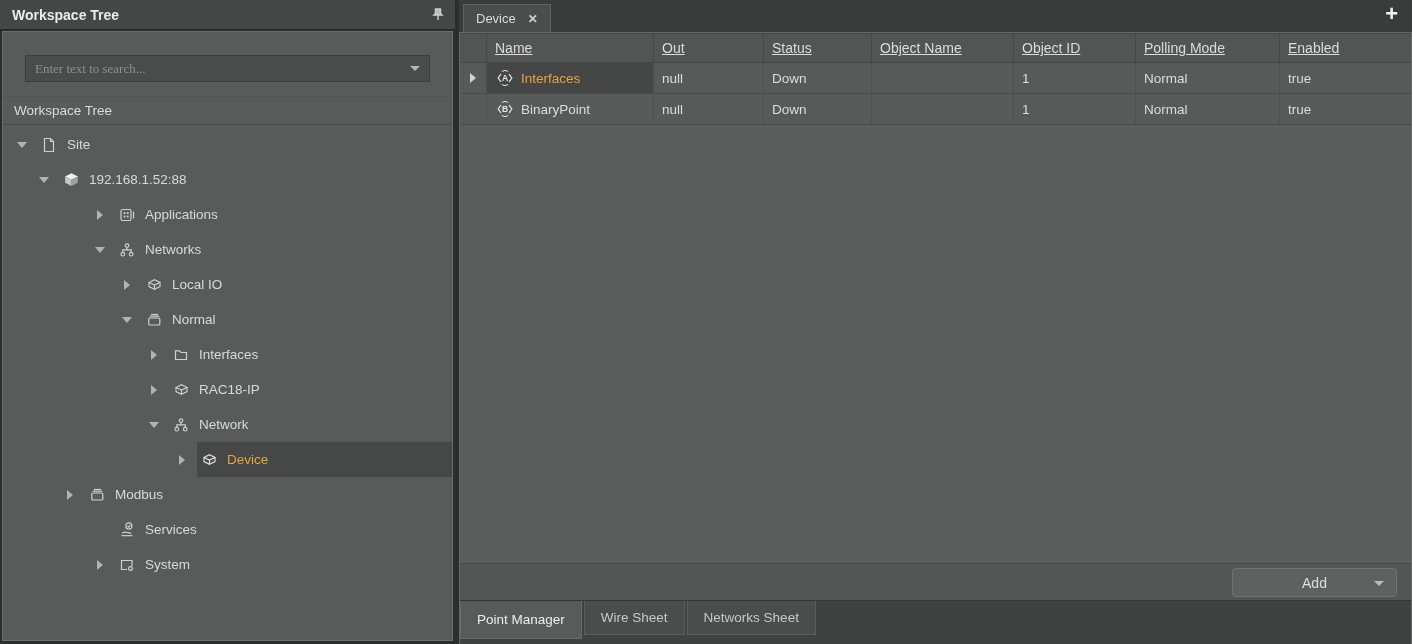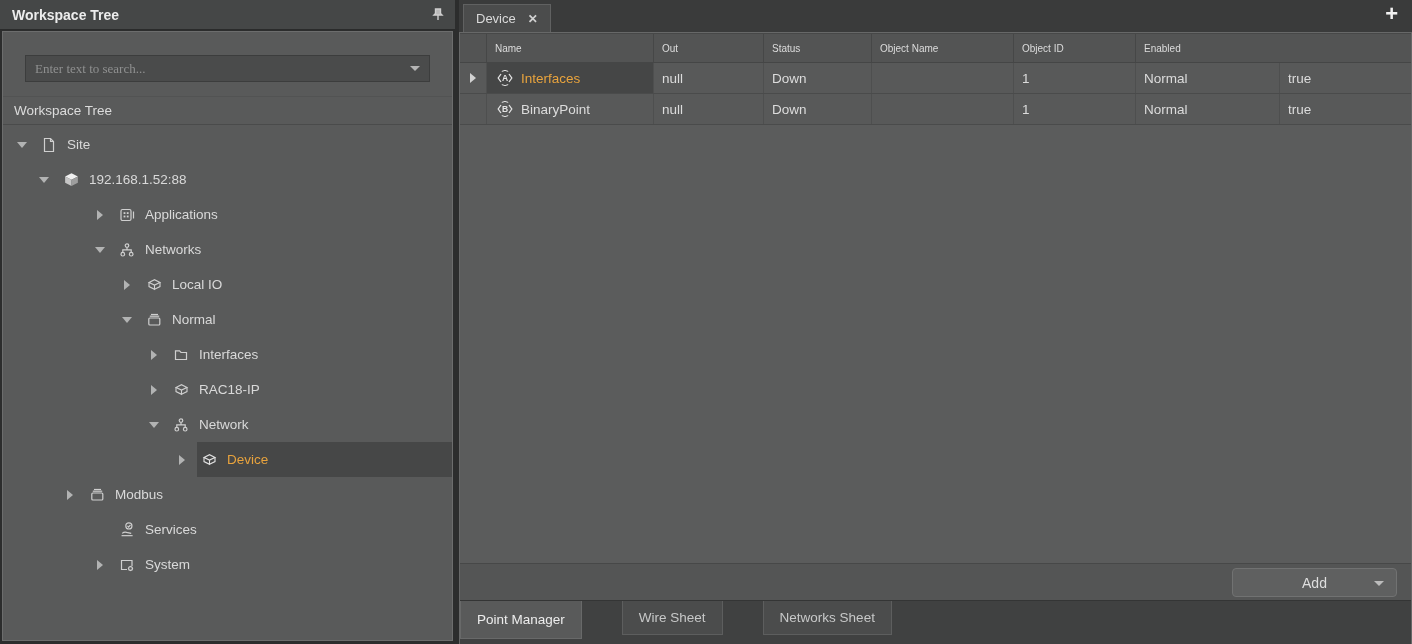--- a/index.html
+++ b/index.html
@@ -41,22 +41,22 @@
   .tab-close { margin-left:12px; font-size:12px; font-weight:bold; color:#d2d2d2; cursor:pointer; line-height:1; }
   .newtab { position:absolute; right:14px; top:3px; font-size:22px; font-weight:bold; color:#f2f2f2; cursor:pointer; line-height:1; }
 
   .content { position:absolute; top:32px; left:0; right:0; bottom:0; background:#595a5a;
              border:1px solid #676868; border-bottom:none; display:flex; flex-direction:column; }
   .view-title { height:60px; display:flex; align-items:center; justify-content:center;
                 font-size:20px; color:#e9e9e9; letter-spacing:.3px; }
 
   .grid-row { display:grid; grid-template-columns:27px 167px 110px 108px 142px 122px 144px 1fr; }
   .thead { height:30px; background:#535454; border-top:1px solid #474848; border-bottom:1px solid #454646; }
-  .thead .hcell { display:flex; align-items:center; padding-left:8px; font-size:10px; color:#dcdcdc;
-                  border-right:1px solid #464747; cursor:pointer; }
+  .thead .hcell { display:flex; align-items:center; padding-left:8px; font-size:14px; color:#dcdcdc;
+                  border-right:1px solid #464747; cursor:pointer;text-decoration:underline; }
   .thead .hcell:last-child { border-right:none; }
   .trowx { height:31px; background:#585959; border-bottom:1px solid #4a4b4b; cursor:pointer; }
   .cell { display:flex; align-items:center; padding-left:8px; font-size:13.5px; color:#dcdcdc;
           border-right:1px solid #4e4f4f; overflow:hidden; white-space:nowrap; }
   .cell:last-child { border-right:none; }
   .gutter { justify-content:center; padding-left:0; }
   .rowmark { width:0; height:0; border-top:5px solid transparent; border-bottom:5px solid transparent; border-left:6px solid #d2d2d2; }
   .name-cell { gap:6px; }
   .name-cell.selected { background:#454646; }
   .name-text.orange { color:#E8A33D; }
@@ -65,21 +65,21 @@
 
   .action-bar { height:37px; background:#545555; border-top:1px solid #474848; position:relative; }
   .add-btn { position:absolute; right:14px; top:4px; width:165px; height:29px; background:#5f6060;
              border:1px solid #717272; border-radius:4px; display:flex; align-items:center; justify-content:center;
              font-size:14px; color:#dedede; cursor:pointer; }
   .add-caret { position:absolute; right:12px; top:12px; width:0; height:0;
                border-left:5px solid transparent; border-right:5px solid transparent; border-top:5px solid #bcbcbc; }
   .dd-caret { width:0; height:0; border-left:5px solid transparent; border-right:5px solid transparent;
               border-top:5px solid #b5b5b5; cursor:pointer; }
 
-  .bottom-strip { height:44px; background:#404141; border-top:1px solid #343535; display:flex; align-items:flex-start;gap:38px; }
+  .bottom-strip { height:44px; background:#404141; border-top:1px solid #343535; display:flex; align-items:flex-start; }
   .btab { height:34px; display:flex; align-items:center; padding:0 16px; font-size:13.5px; color:#c7c8c8;
           background:#4b4c4c; border:1px solid #5d5e5e; border-top:none; cursor:pointer; }
   .btab.active { height:38px; background:#595a5a; color:#ededed; font-size:13.5px; border-color:#686969; }
   .btab + .btab { margin-left:2px; }
 </style>
 </head>
 <body>
 
 <div class="app">
 
@@ -327,20 +327,21 @@
 
     <div class="content">
 
       <div class="grid-row thead">
         <div class="hcell gutter"></div>
         <div class="hcell">Name</div>
         <div class="hcell">Out</div>
         <div class="hcell">Status</div>
         <div class="hcell">Object Name</div>
         <div class="hcell">Object ID</div>
+        <div class="hcell">Polling Mode</div>
         <div class="hcell">Enabled</div>
       </div>
 
       <div class="grid-row trowx">
         <div class="cell gutter">
             <span class="rowmark"></span>
           </div>
         <div class="cell name-cell selected">
           <span class="pticon">
             <svg width="20" height="20" viewBox="0 0 20 20" fill="none" stroke="#e3e3e3" stroke-width="1.3">

